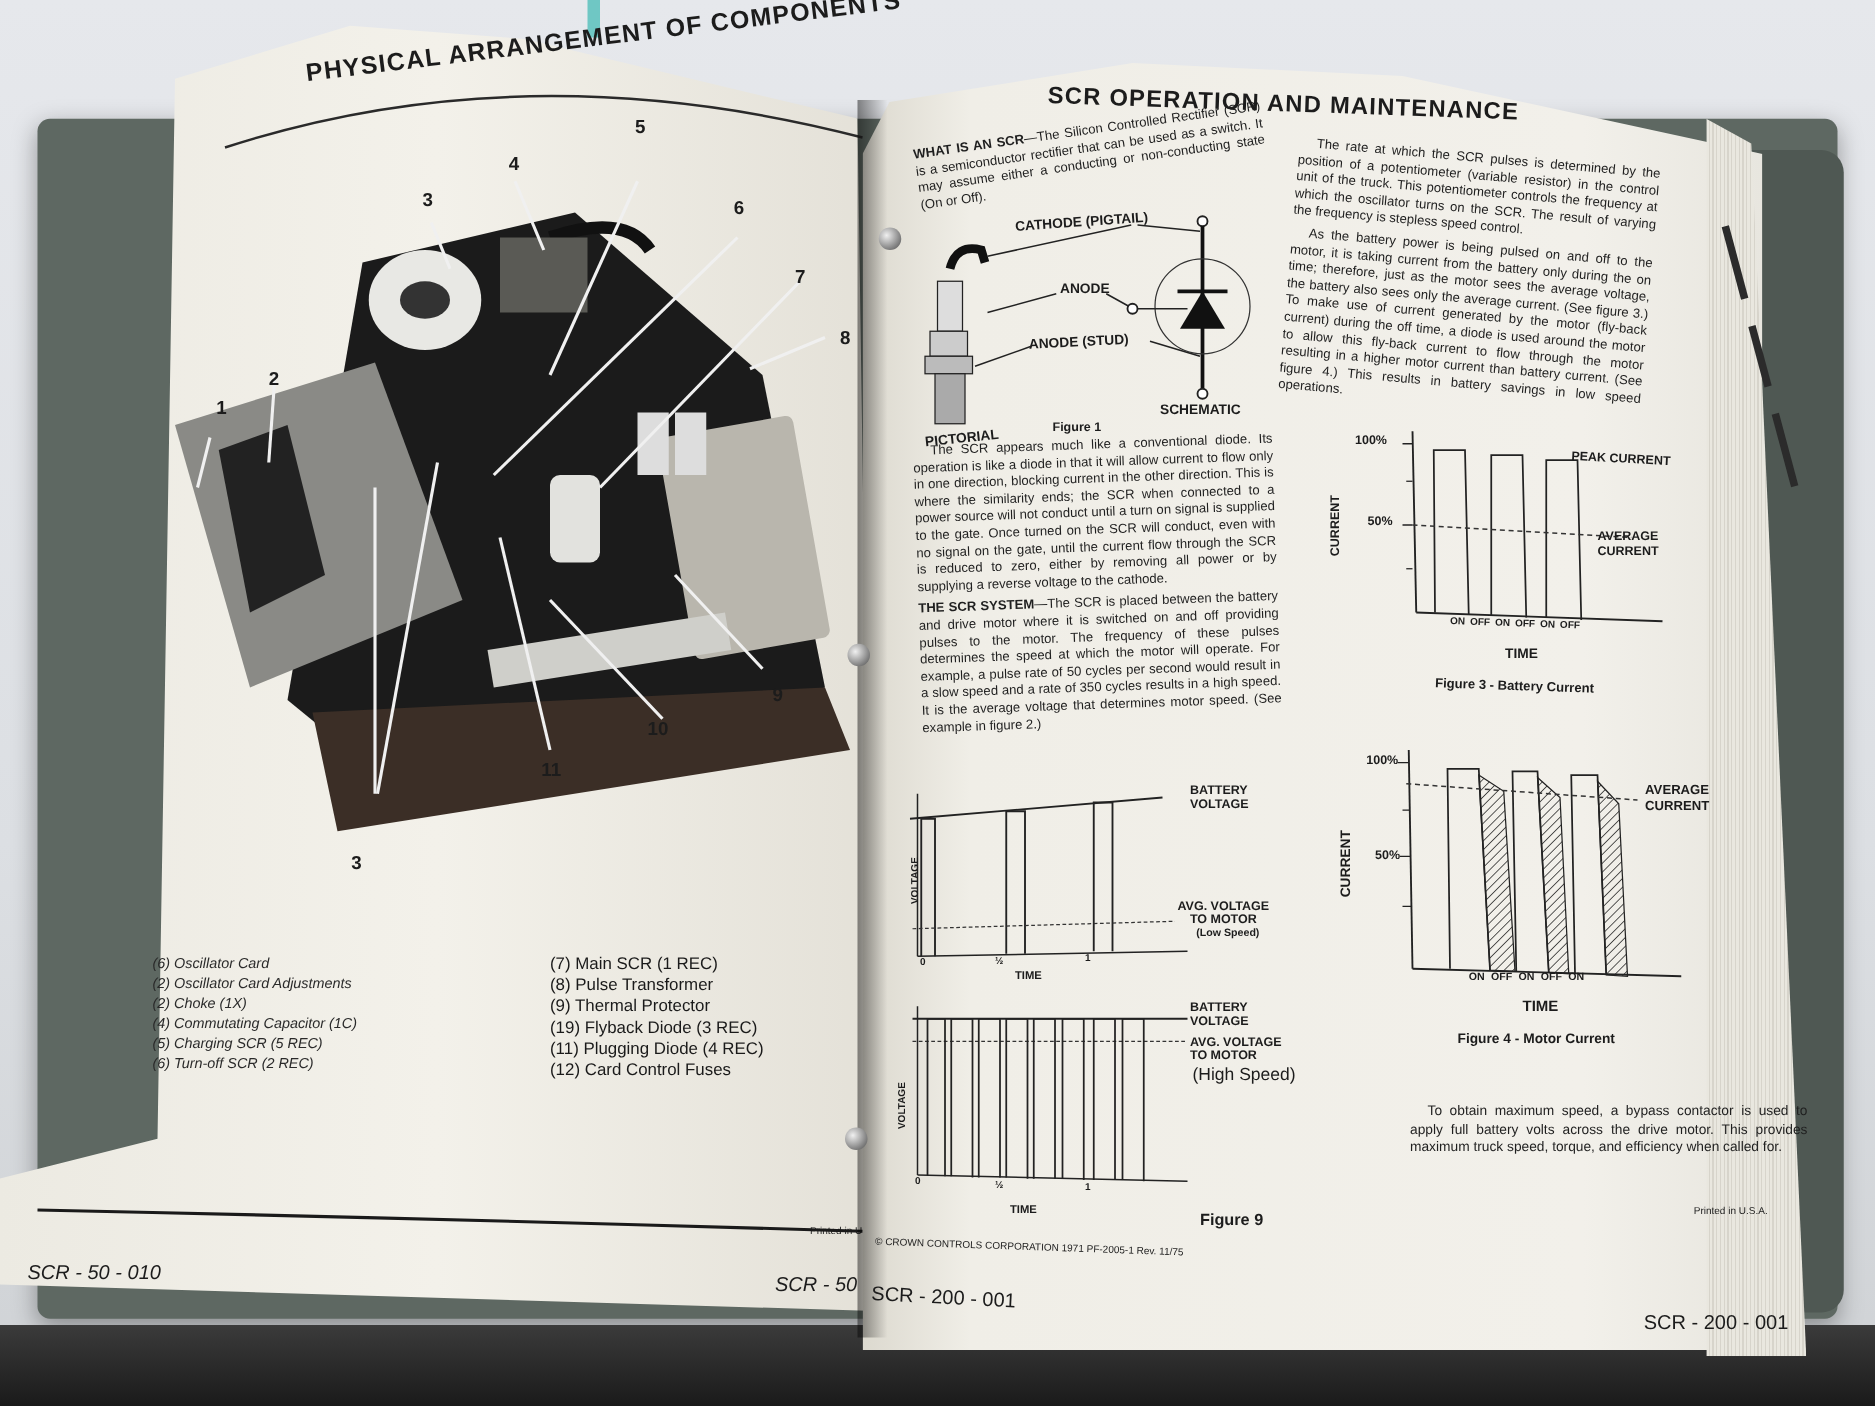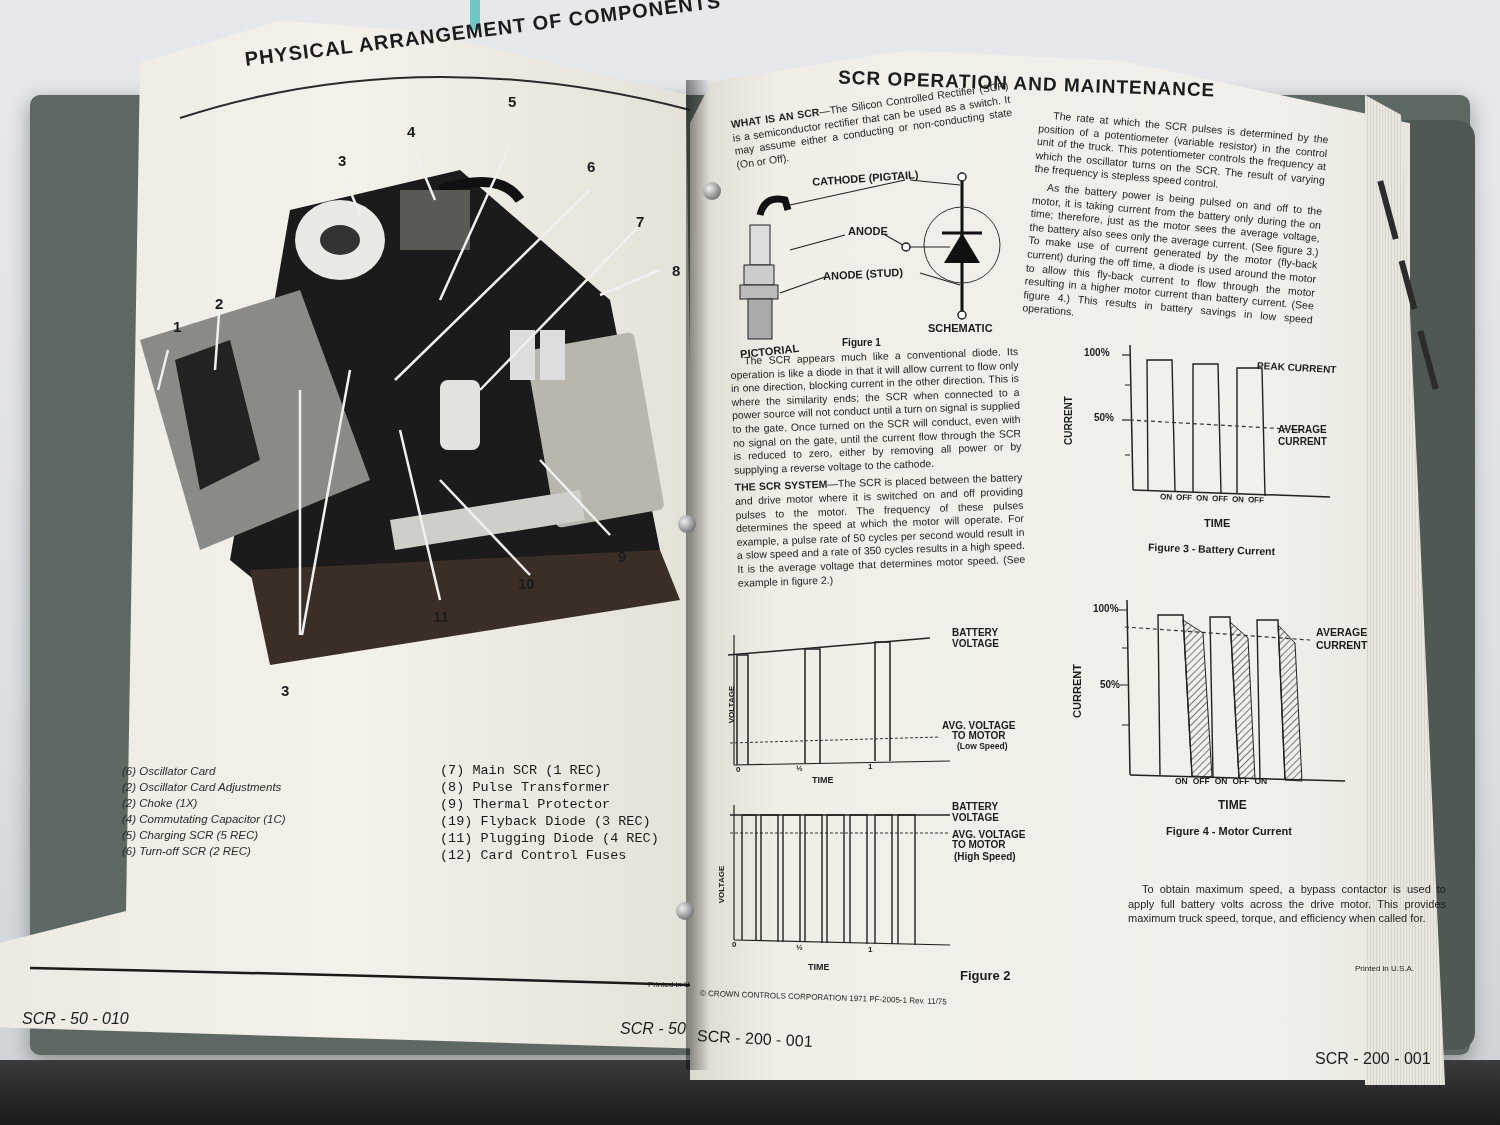--- a/index.html
+++ b/index.html
@@ -60,21 +60,21 @@
   .title-right { left: 838px; top: 73px; transform: rotate(2deg); font-size: 19px; }
 
   
   .photo { position: absolute; left: 140px; top: 130px; width: 550px; height: 560px; }
   .callout { position: absolute; font-weight: bold; font-size: 15px; font-family: "Liberation Sans Narrow", "Liberation Sans", sans-serif; }
 
   
   .legend { position: absolute; font-size: 11.5px; font-style: italic; color: #2a2a2a; }
   .legend div { line-height: 16px; white-space: nowrap; }
   .legend2 { position: absolute; font-size: 13.5px; color: #1a1a1a; }
-  .legend2 div { line-height: 17px; white-space: nowrap; font-family: Liberation Mono, monospace; }
+  .legend2 div { line-height: 17px; white-space: nowrap; }
 
   .body-text { position: absolute; font-size: 10.5px; line-height: 13.6px; color: #1f1f1f; text-align: justify; }
   .body-text p { margin-bottom: 4px; text-indent: 14px; }
   .body-text .lead { font-weight: bold; }
 
   .fig-label { position: absolute; font-weight: bold; font-size: 11px; white-space: nowrap; }
   .footer-text { position: absolute; font-size: 16px; font-style: italic; white-space: nowrap; }
   .footer-small { position: absolute; font-size: 8px; white-space: nowrap; }
 </style>
 </head>
@@ -241,27 +241,27 @@
     <polyline points="107,143 107,15 124,15 124,143"></polyline>
     <polyline points="130,143 130,15 147,15 147,144"></polyline>
     <polyline points="155,144 155,15 172,15 172,144"></polyline>
     <polyline points="178,144 178,15 195,15 195,145"></polyline>
   </g>
 </svg>
 <span class="fig-label" style="left:952px;top:801px;line-height:11px;font-size:10px;white-space:pre">BATTERY
 VOLTAGE</span>
 <span class="fig-label" style="left:952px;top:830px;line-height:10px;font-size:10px;white-space:pre">AVG. VOLTAGE
 TO MOTOR</span>
-<span class="fig-label" style="left:954px;top:851px;font-size:10px;font-weight:bold">(High Speed)</span>
+<span class="fig-label" style="left:954px;top:851px;font-size:14px;font-weight:normal">(High Speed)</span>
 <span class="fig-label" style="left:703px;top:880px;font-size:8px;transform:rotate(-90deg)">VOLTAGE</span>
 <span class="fig-label" style="left:732px;top:940px;font-size:8px">0</span>
 <span class="fig-label" style="left:796px;top:943px;font-size:8px">½</span>
 <span class="fig-label" style="left:868px;top:945px;font-size:8px">1</span>
 <span class="fig-label" style="left:808px;top:962px;font-size:9px">TIME</span>
-<span class="fig-label" style="left:960px;top:968px;font-size:13px">Figure 2</span>
+<span class="fig-label" style="left:960px;top:968px;font-size:13px">Figure 9</span>
 
 <div class="body-text" style="left:1040px;top:108px;width:290px;transform:rotate(5deg);transform-origin:left top">
   <p>The rate at which the SCR pulses is determined by the position of a potentiometer (variable resistor) in the control unit of the truck. This potentiometer controls the frequency at which the oscillator turns on the SCR. The result of varying the frequency is stepless speed control.</p>
   <p>As the battery power is being pulsed on and off to the motor, it is taking current from the battery only during the on time; therefore, just as the motor sees the average voltage, the battery also sees only the average current. (See figure 3.) To make use of current generated by the motor (fly-back current) during the off time, a diode is used around the motor to allow this fly-back current to flow through the motor resulting in a higher motor current than battery current. (See figure 4.) This results in battery savings in low speed operations.</p>
 </div>
 
 <svg style="position:absolute;left:1080px;top:340px" width="280" height="180">
   <line x1="50" y1="5" x2="53" y2="150" stroke="#222" stroke-width="1.5"></line>
   <line x1="53" y1="150" x2="250" y2="157" stroke="#222" stroke-width="1.5"></line>
   <line x1="42" y1="15" x2="50" y2="15" stroke="#222" stroke-width="1.2"></line>

